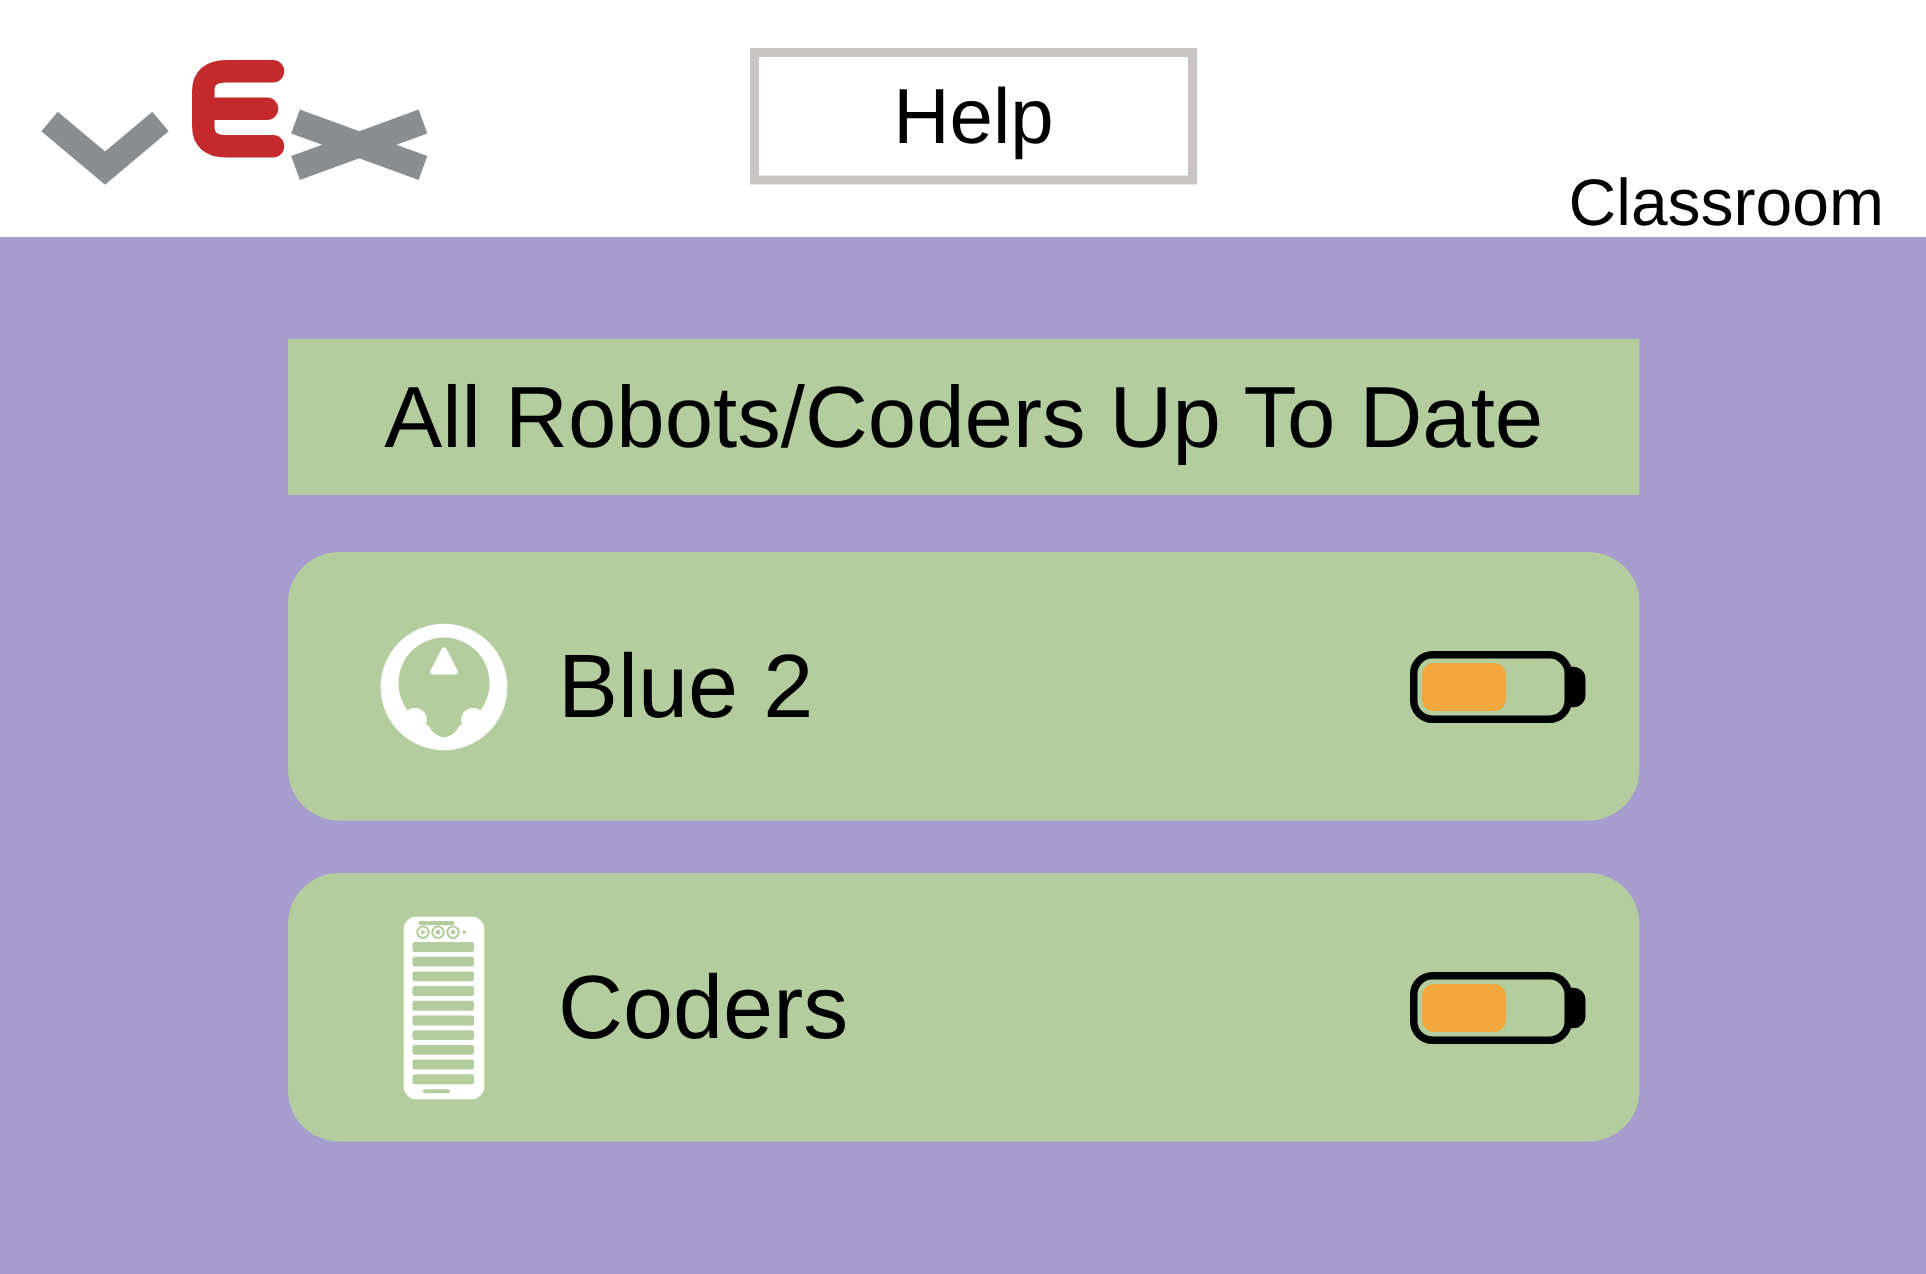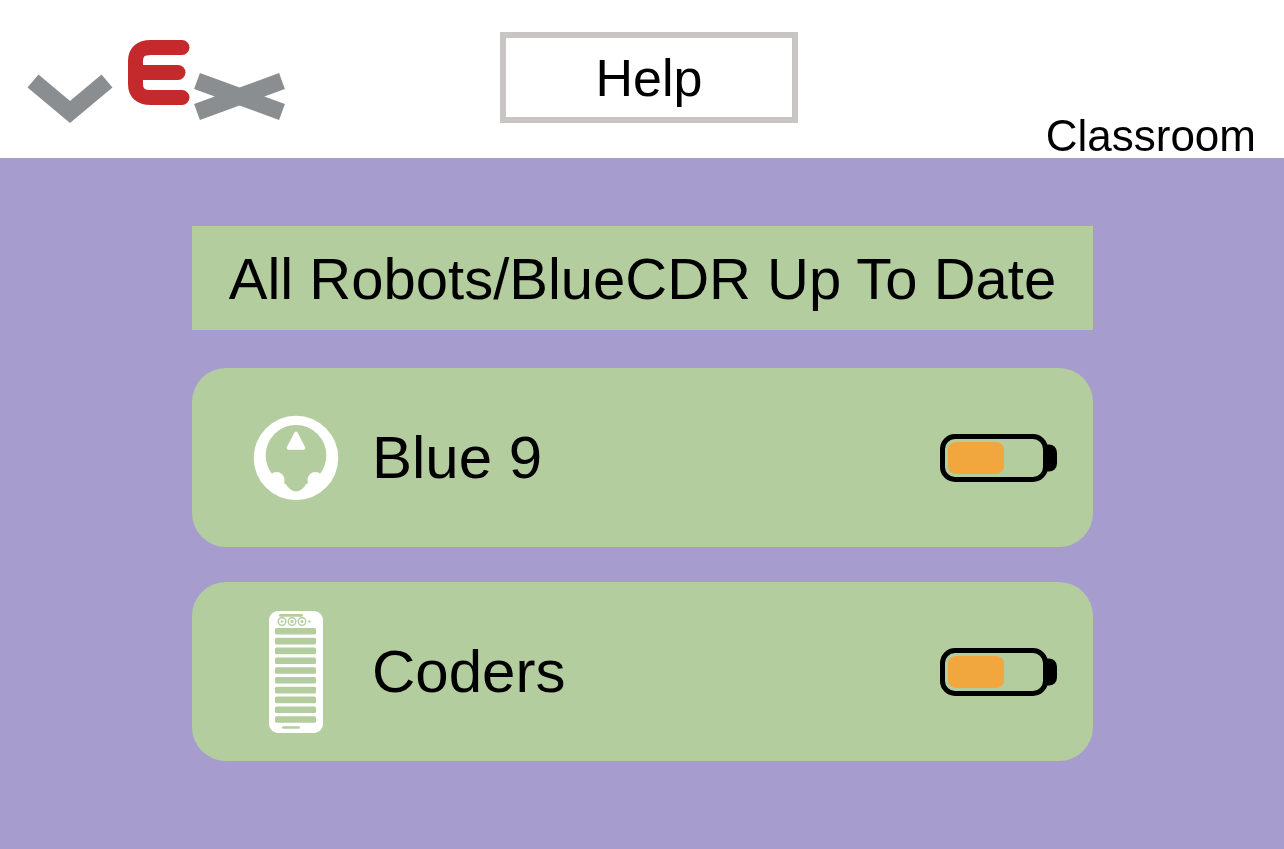--- a/index.html
+++ b/index.html
@@ -116,34 +116,34 @@
       <path d="M197,81 L282,112 M282,81 L197,112" fill="none" stroke="var(--vex-logo-gray)" stroke-width="17" stroke-linecap="butt"></path>
     </svg>
 
     <button class="help-btn">Help</button>
 
     <div class="classroom-label">Classroom</div>
   </div>
 
   <div class="main">
 
-    <div class="status-banner">All Robots/BlueCDR Up To Date</div>
+    <div class="status-banner">All Robots/Coders Up To Date</div>
 
     <div class="device-card first">
       <div class="icon-slot">
         <svg width="88" height="88" viewBox="0 0 100 100" xmlns="http://www.w3.org/2000/svg" aria-hidden="true">
           <circle cx="50" cy="50" r="48" fill="#ffffff"></circle>
           <circle cx="50" cy="47" r="34.5" fill="var(--panel-green)"></circle>
           <ellipse cx="50" cy="64" rx="15" ry="24" fill="var(--panel-green)"></ellipse>
           <circle cx="28" cy="75" r="9" fill="#ffffff"></circle>
           <circle cx="72" cy="75" r="9" fill="#ffffff"></circle>
           <path d="M50,22 L58.5,38.5 L41.5,38.5 Z" fill="#ffffff" stroke="#ffffff" stroke-width="4" stroke-linejoin="round"></path>
         </svg>
       </div>
-      <div class="device-name">Blue 9</div>
+      <div class="device-name">Blue 2</div>
       <div class="battery">
         <div class="battery-fill" style="width: 57%;"></div>
         <div class="battery-cap"></div>
       </div>
     </div>
 
     <div class="device-card second">
       <div class="icon-slot">
         <svg width="54" height="122" viewBox="0 0 54 122" xmlns="http://www.w3.org/2000/svg" aria-hidden="true">
           <rect x="0" y="0" width="54" height="122" rx="9" fill="#ffffff"></rect>

